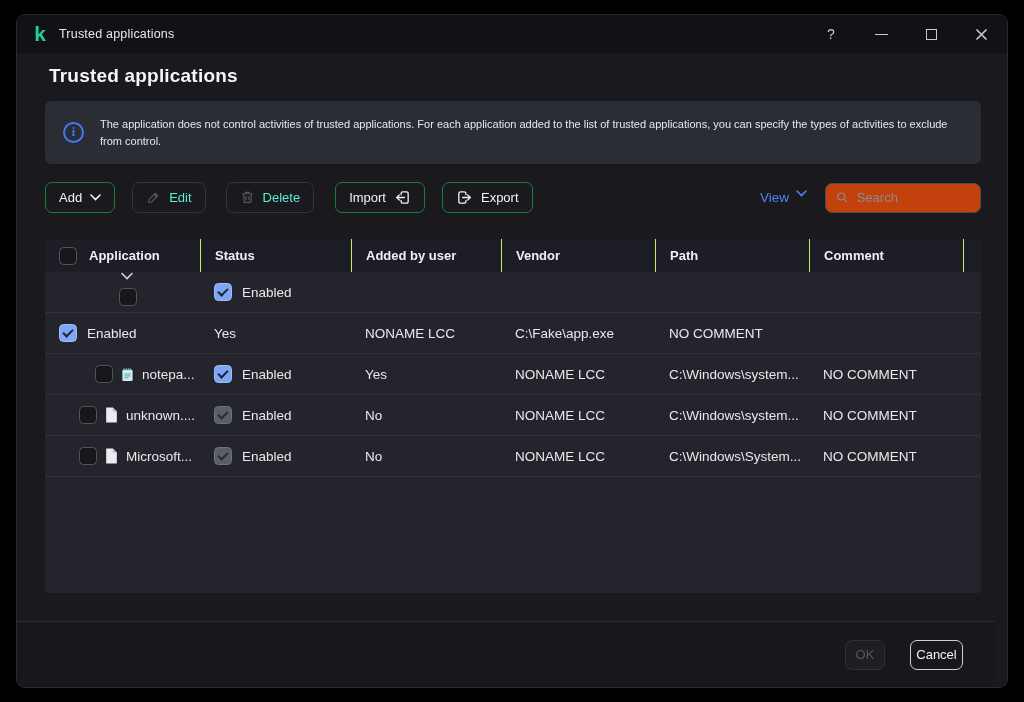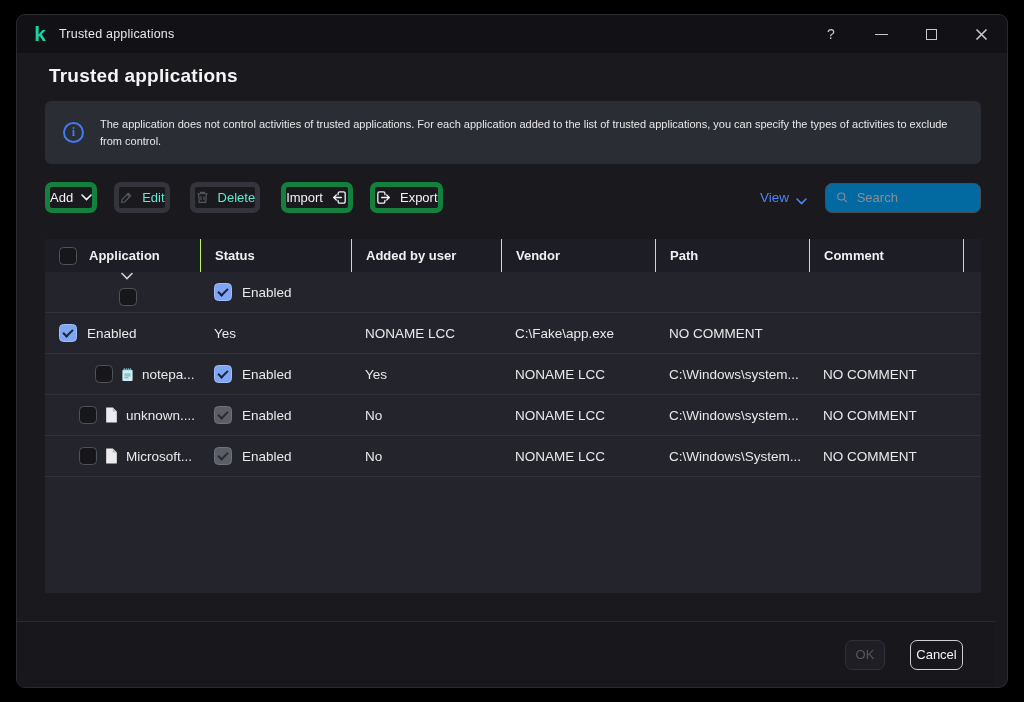--- a/index.html
+++ b/index.html
@@ -26,30 +26,30 @@
 
   .banner { position:absolute; left:28px; top:86px; width:936px; height:63px; background:#2b2d34;
             border-radius:6px; display:flex; align-items:center; padding:0 20px 0 18px; }
   .info-icon { flex:0 0 21px; width:21px; height:21px; border:2px solid #4179f5; border-radius:50%;
                color:#4179f5; font-size:12px; font-weight:700; display:flex; align-items:center;
                justify-content:center; margin-right:16px; font-family:"Liberation Serif", serif; }
   .banner-text { color:#e7e7ea; font-size:11px; line-height:17px; }
 
   
   .toolbar { position:absolute; left:28px; top:167px; width:936px; height:31px; display:flex; align-items:center; }
-  .btn { height:31px; border:5px solid #15803d; border-radius:7px; background:transparent;
+  .btn { height:31px; border:1px solid #15803d; border-radius:7px; background:transparent;
          color:#f3f3f5; font-size:13px; display:inline-flex; align-items:center; justify-content:center;
-         gap:8px; padding:0 0; font-family:inherit; cursor:pointer; }
+         gap:8px; padding:0 13px; font-family:inherit; cursor:pointer; }
   .btn.disabled { border-color:#34353c; color:#5eead4; cursor:default; }
   .btn svg { display:block; }
   .mr17{margin-right:17px;} .mr20{margin-right:20px;} .mr21{margin-right:21px;}
-  .view-link { margin-left:auto; display:flex; align-items:flex-end; gap:7px; color:#4d84f7;
+  .view-link { margin-left:auto; display:flex; align-items:flex-start; gap:7px; color:#4d84f7;
                font-size:13.5px; cursor:pointer; }
   .searchbox { margin-left:18px; width:156px; height:30px; border:1px solid #4a4b53; border-radius:7px;
-               display:flex; align-items:center; padding:0 10px; background:#0369a1; }
+               display:flex; align-items:center; padding:0 10px; background:#c2410c; }
   .searchbox input { border:none; outline:none; background:transparent; color:#e8e8ea; font-size:13px;
                      width:100%; margin-left:8px; font-family:inherit; }
   .searchbox input::placeholder { color:#8b8d95; }
 
   
   .table { position:absolute; left:28px; top:224px; width:936px; height:354px; background:#24252c;
            border-radius:2px; overflow:hidden; }
   .tgrid { display:grid; grid-template-columns:155px 151px 150px 154px 154px 154px 18px; }
   .thead { height:33px; background:#1d1e25; }
   .thead .cell { display:flex; align-items:center; padding-left:14px; color:#f0f0f2; font-size:13px;

